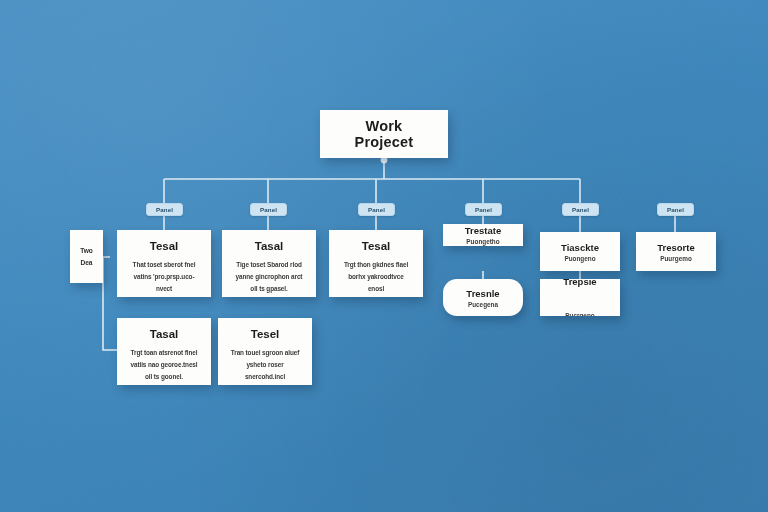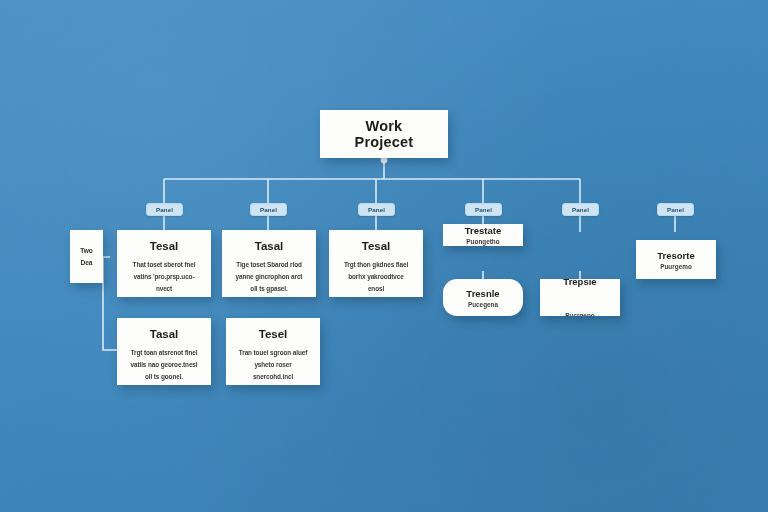--- a/index.html
+++ b/index.html
@@ -206,41 +206,45 @@
     <div class="node-body">oll ts gaokel.</div>
   </div>
 
   <div class="node node-task" style="left:117px; top:318px; width:94px; height:67px;">
     <div class="node-title">Tasal</div>
     <div class="node-body">Trgt toan atsrenot flnel</div>
     <div class="node-body">vatiis nao georoe.tnesl</div>
     <div class="node-body">oll ts goonel.</div>
   </div>
 
-  <div class="node node-task" style="left:226px; top:318px; width:94px; height:67px;">
+  <div class="node node-task" style="left:218px; top:318px; width:94px; height:67px;">
     <div class="node-title">Tesel</div>
     <div class="node-body">Tran touel sgroon aluef</div>
     <div class="node-body">ysheto roser snercohd.incl</div>
     <div class="node-body">oll ts gunoosl.</div>
   </div>
 
   <div class="node node-mini" style="left:443px; top:224px; width:80px; height:22px;justify-content:center;">
     <div class="node-title">Trestate</div>
     <div class="node-sub">Puongetho</div>
   </div>
 
   <div class="node node-mini" style="left:443px; top:279px; width:80px; height:37px;border-radius:14px;">
     <div class="node-title">Tresnle</div>
     <div class="node-sub">Pucegena</div>
   </div>
 
+  <div class="node node-mini" style="left:540px; top:232px; width:80px; height:39px;">
+    <div class="node-title">Tiasckte</div>
+    <div class="node-sub">Puongeno</div>
+  </div>
 
   <div class="node node-mini" style="left:540px; top:279px; width:80px; height:37px;gap:23px;">
     <div class="node-title">Trepsie</div>
     <div class="node-sub">Pucrgeno</div>
   </div>
 
-  <div class="node node-mini" style="left:636px; top:232px; width:80px; height:39px;margin-top:8px;">
+  <div class="node node-mini" style="left:636px; top:232px; width:80px; height:39px;">
     <div class="node-title">Tresorte</div>
     <div class="node-sub">Puurgemo</div>
   </div>
 
 </div>
 
 </body></html>

